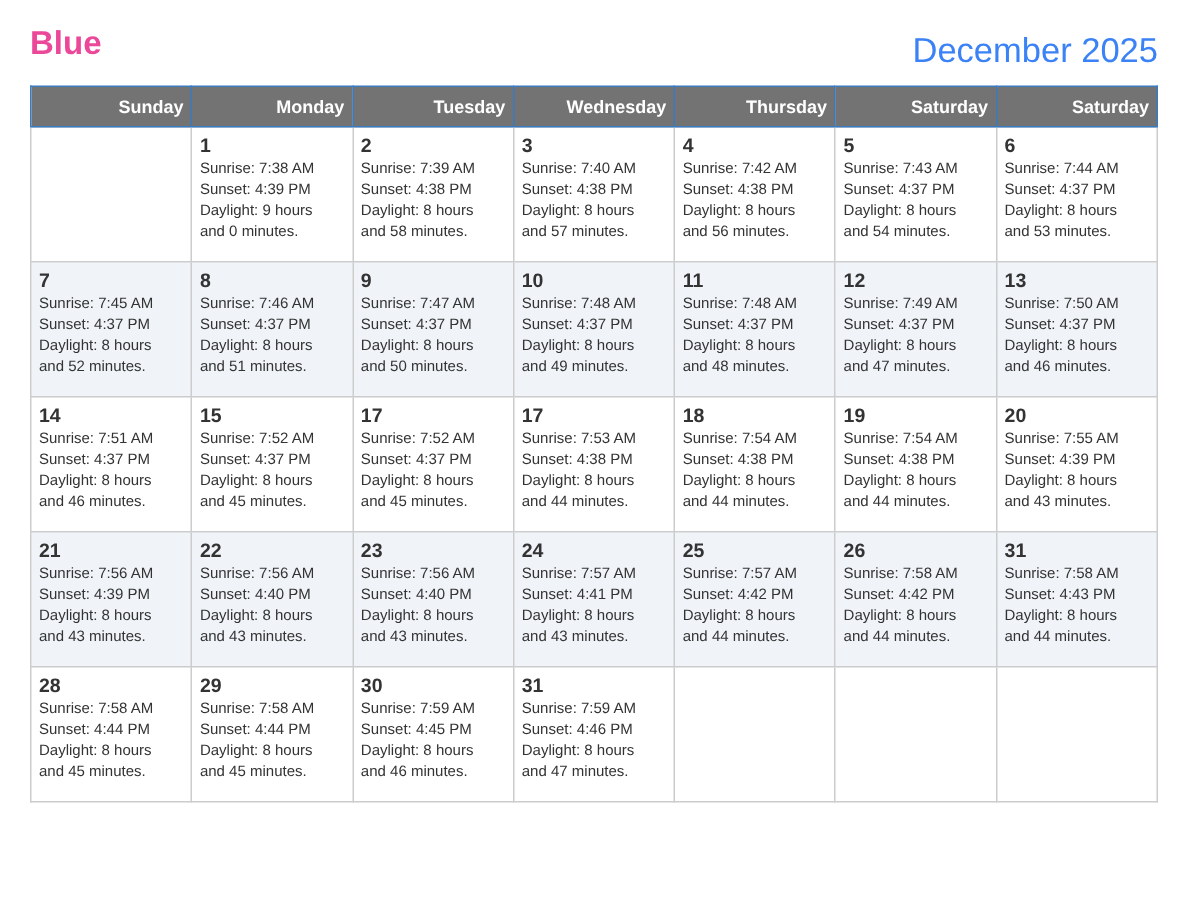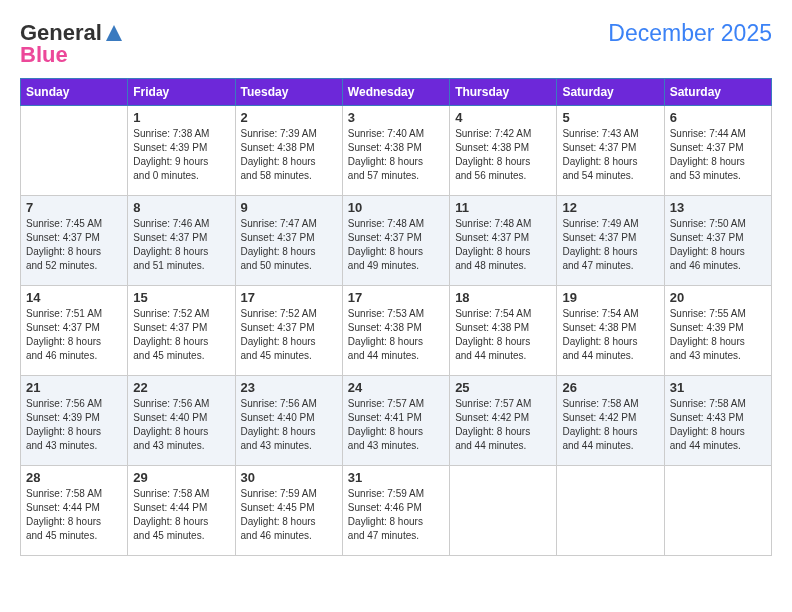--- a/index.html
+++ b/index.html
@@ -32,25 +32,25 @@
     .location-title {
       font-size: 16px;
       color: #333;
     }
     table {
       width: 100%;
       border-collapse: collapse;
       table-layout: fixed;
     }
     thead tr th {
-      background-color: #6d28d9;
+      background-color: #737373;
       color: #fff;
       font-size: 12px;
       font-weight: bold;
-      text-align: left;
+      text-align: right;
       padding: 6px 5px;
       border: 1px solid #3a7abf;
     }
     tbody tr td {
       border: 1px solid #ccc;
       vertical-align: top;
       padding: 4px 5px;
       font-size: 10px;
       color: #333;
       height: 90px;
@@ -75,38 +75,32 @@
     }
     .empty-cell {
       background: #fff !important;
     }
   </style>
 </head>
 <body>
 
 <div class="header">
   <div class="logo">
-    <div style="display:flex;align-items:center;">
-      <span style="font-size:22px;font-weight:bold;color:#333;">General</span>
-      <svg width="20" height="20" viewBox="0 0 20 20" style="margin-left:2px;">
-        <polygon points="2,18 10,2 18,18" fill="#3a7abf"></polygon>
-      </svg>
-    </div>
     <span style="font-size:22px;font-weight:bold;color:#ec4899;margin-top:-4px;">Blue</span>
   </div>
   <div class="title-block">
     <div class="month-title">December 2025</div>
   </div>
 </div>
 
 <table>
   <thead>
     <tr id="header-row">
         <th>Sunday</th>
-        <th>Friday</th>
+        <th>Monday</th>
         <th>Tuesday</th>
         <th>Wednesday</th>
         <th>Thursday</th>
         <th>Saturday</th>
         <th>Saturday</th>
       </tr>
   </thead>
   <tbody id="calendar-body">
       <tr>
         <td class="empty-cell"></td>

